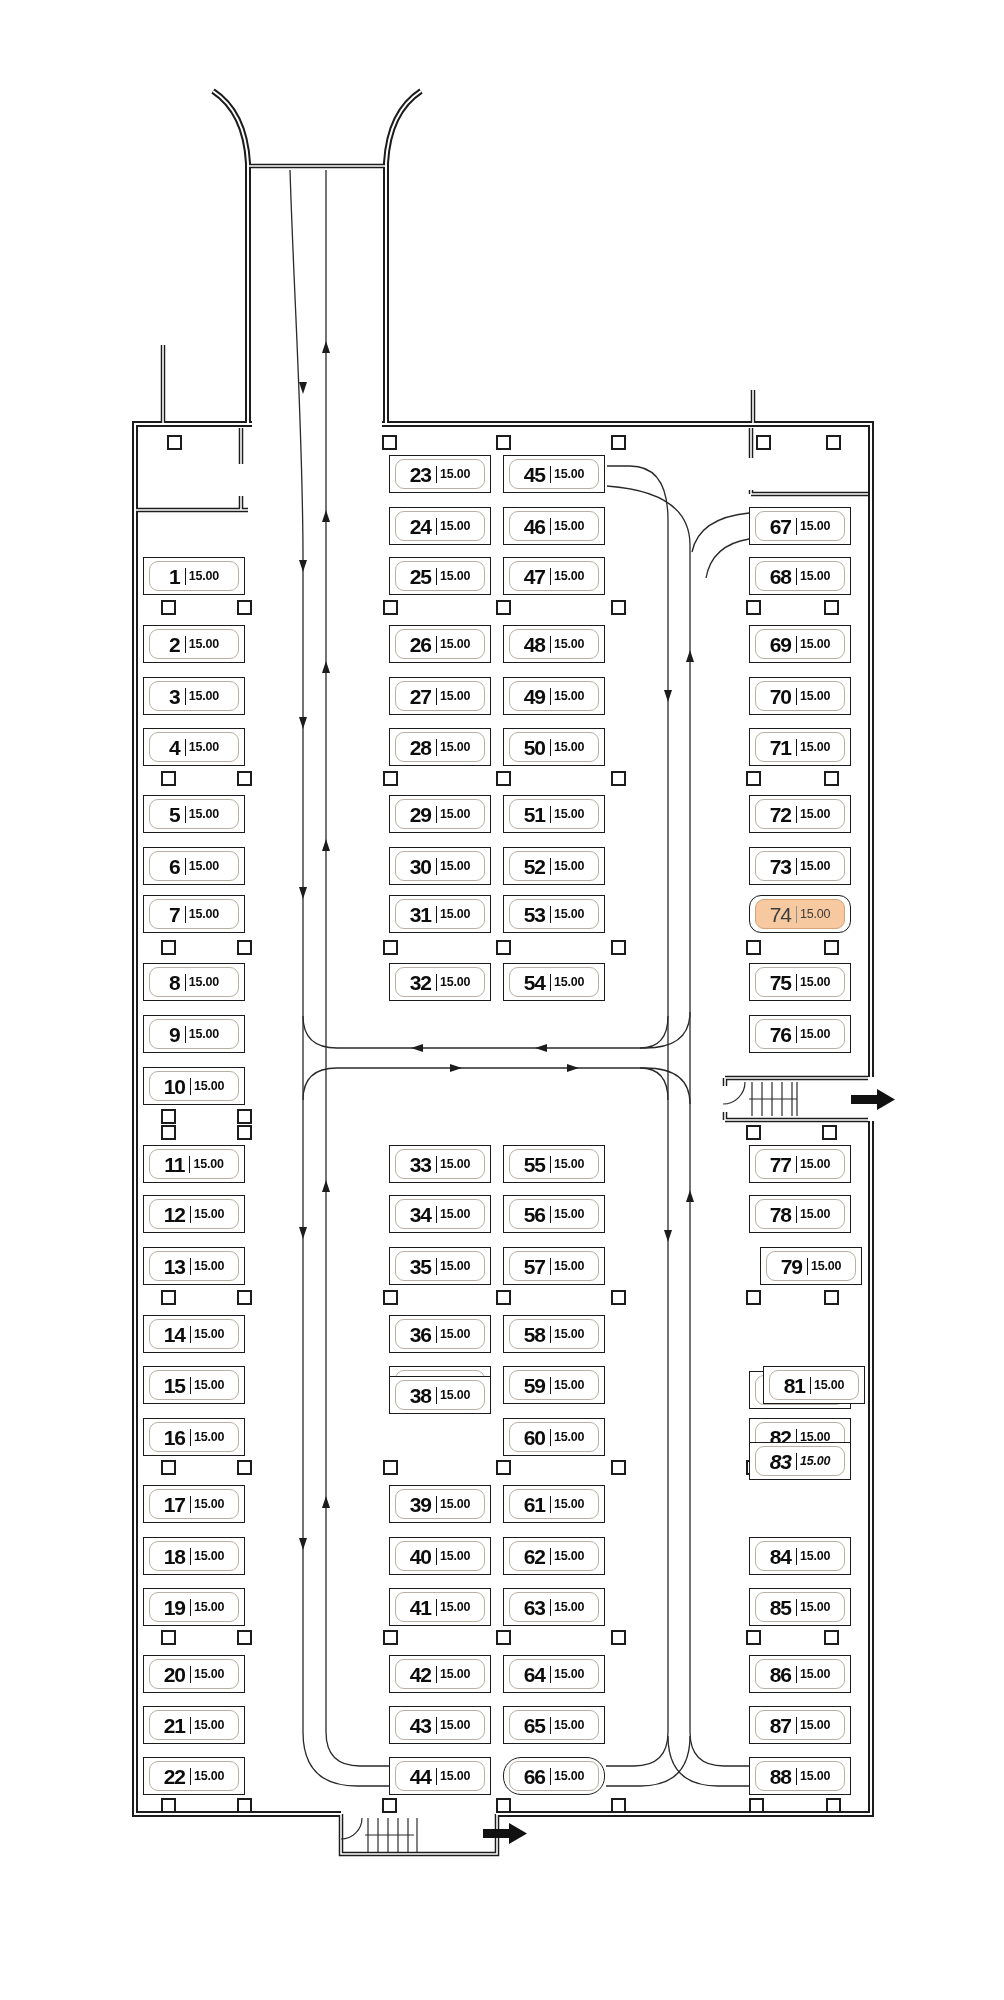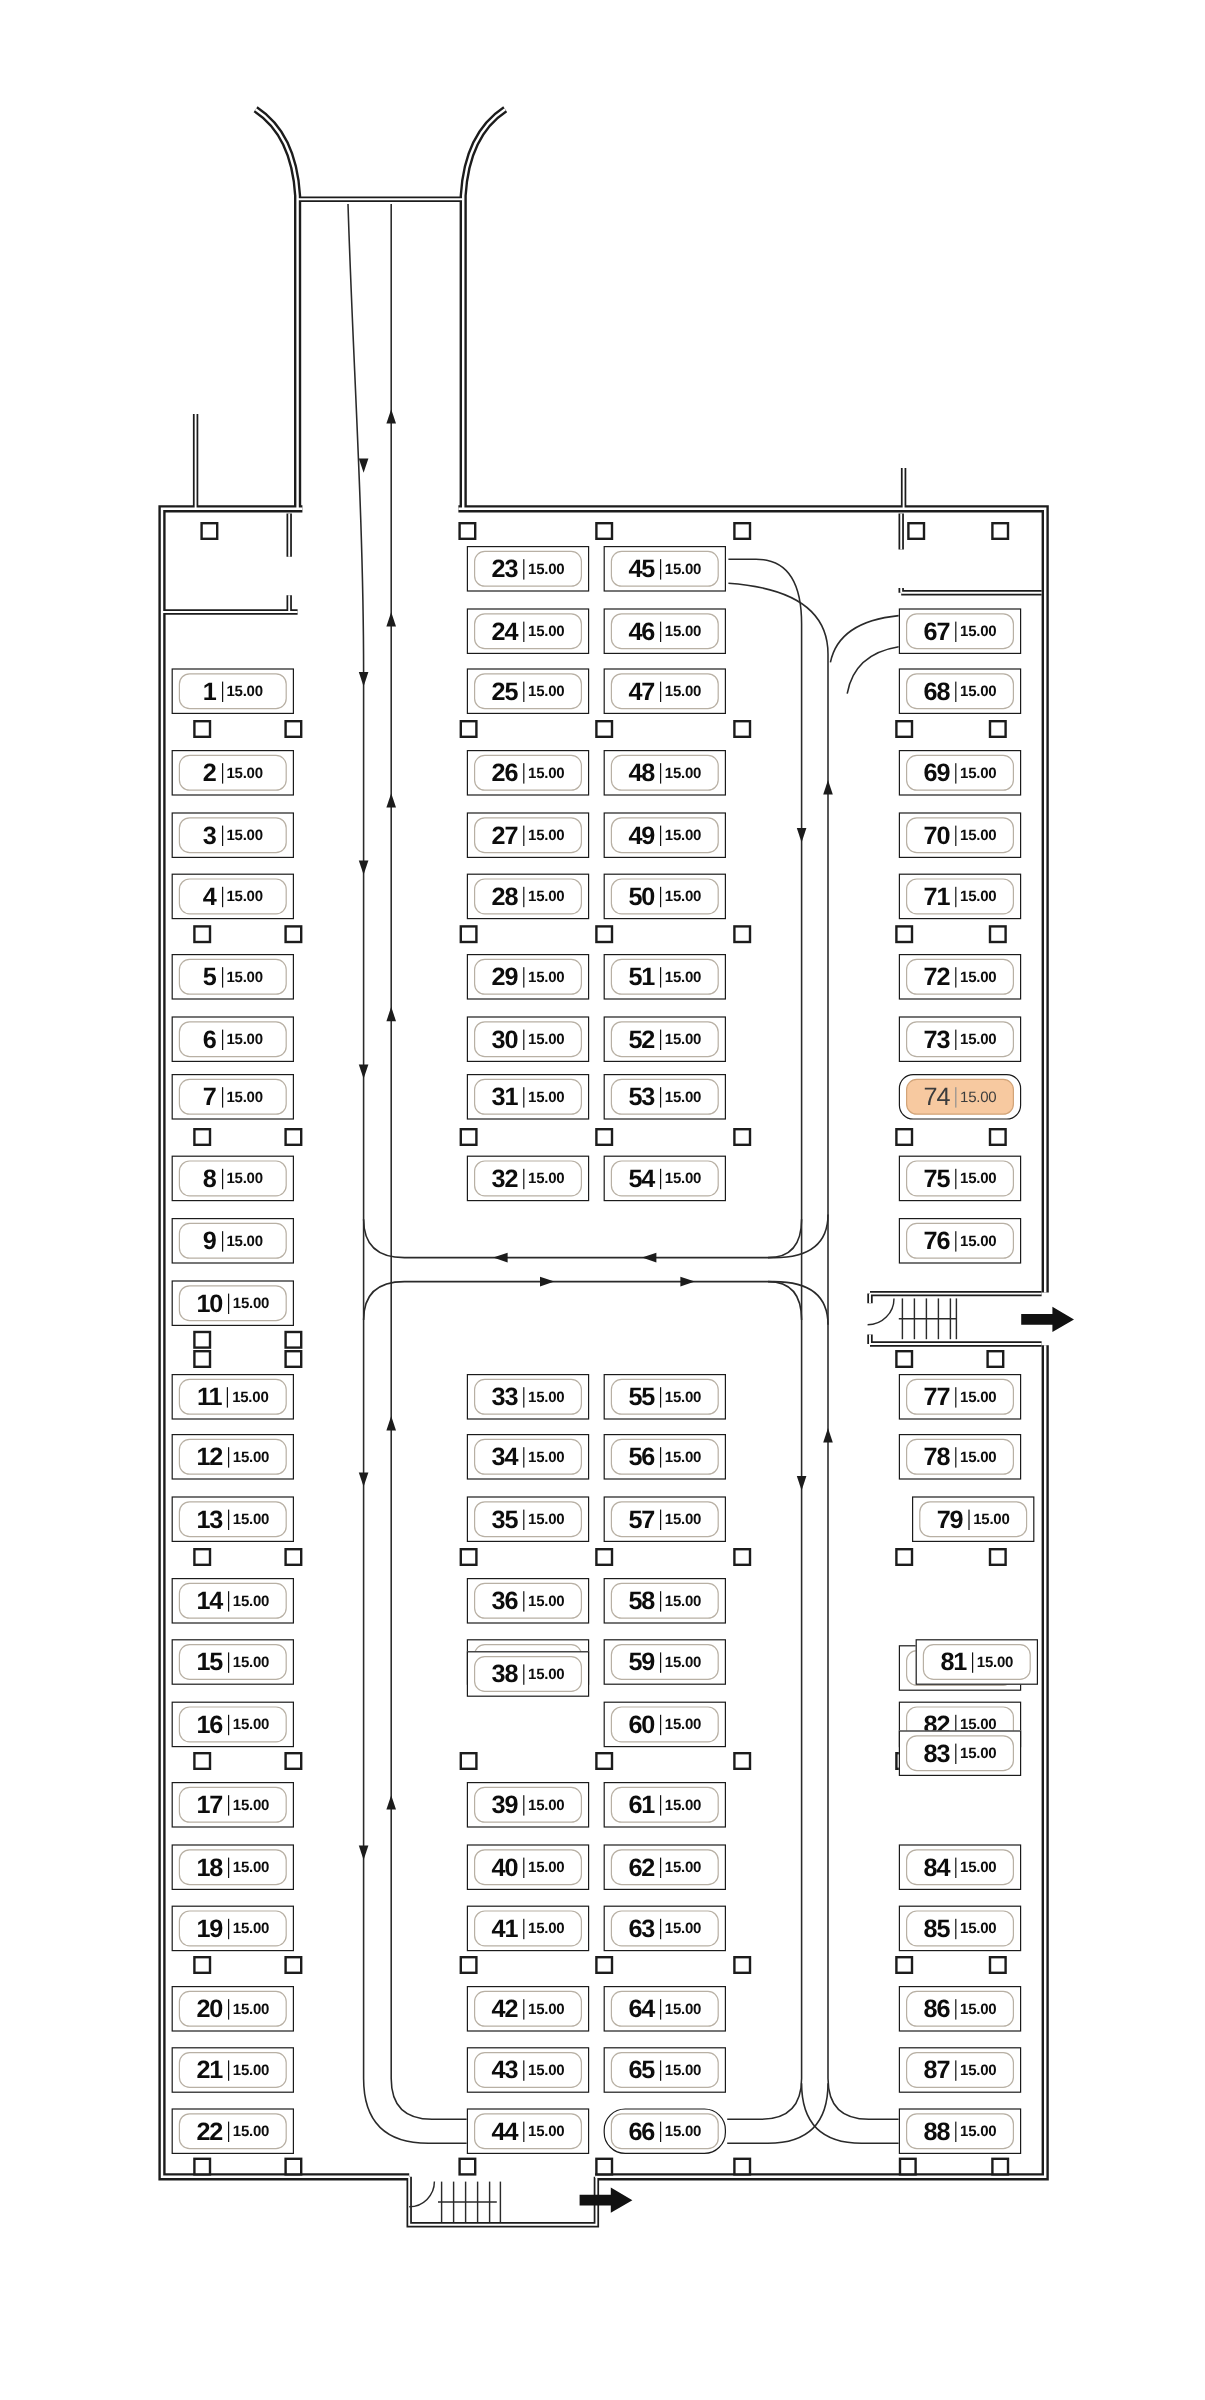--- a/index.html
+++ b/index.html
@@ -747,21 +747,21 @@
           <span class="area">15.00</span>
         </div>
       </div>
       <div class="space" style="left: 749px; top: 1418px;">
         <div class="inner">
           <span class="num">82</span>
           <span class="bar"></span>
           <span class="area">15.00</span>
         </div>
       </div>
-      <div class="space" style="left: 749px; top: 1442px;">
+      <div class="space" style="left: 749px; top: 1442px; font-style: italic;">
         <div class="inner">
           <span class="num">83</span>
           <span class="bar"></span>
           <span class="area">15.00</span>
         </div>
       </div>
       <div class="space" style="left: 749px; top: 1537px;">
         <div class="inner">
           <span class="num">84</span>
           <span class="bar"></span>

